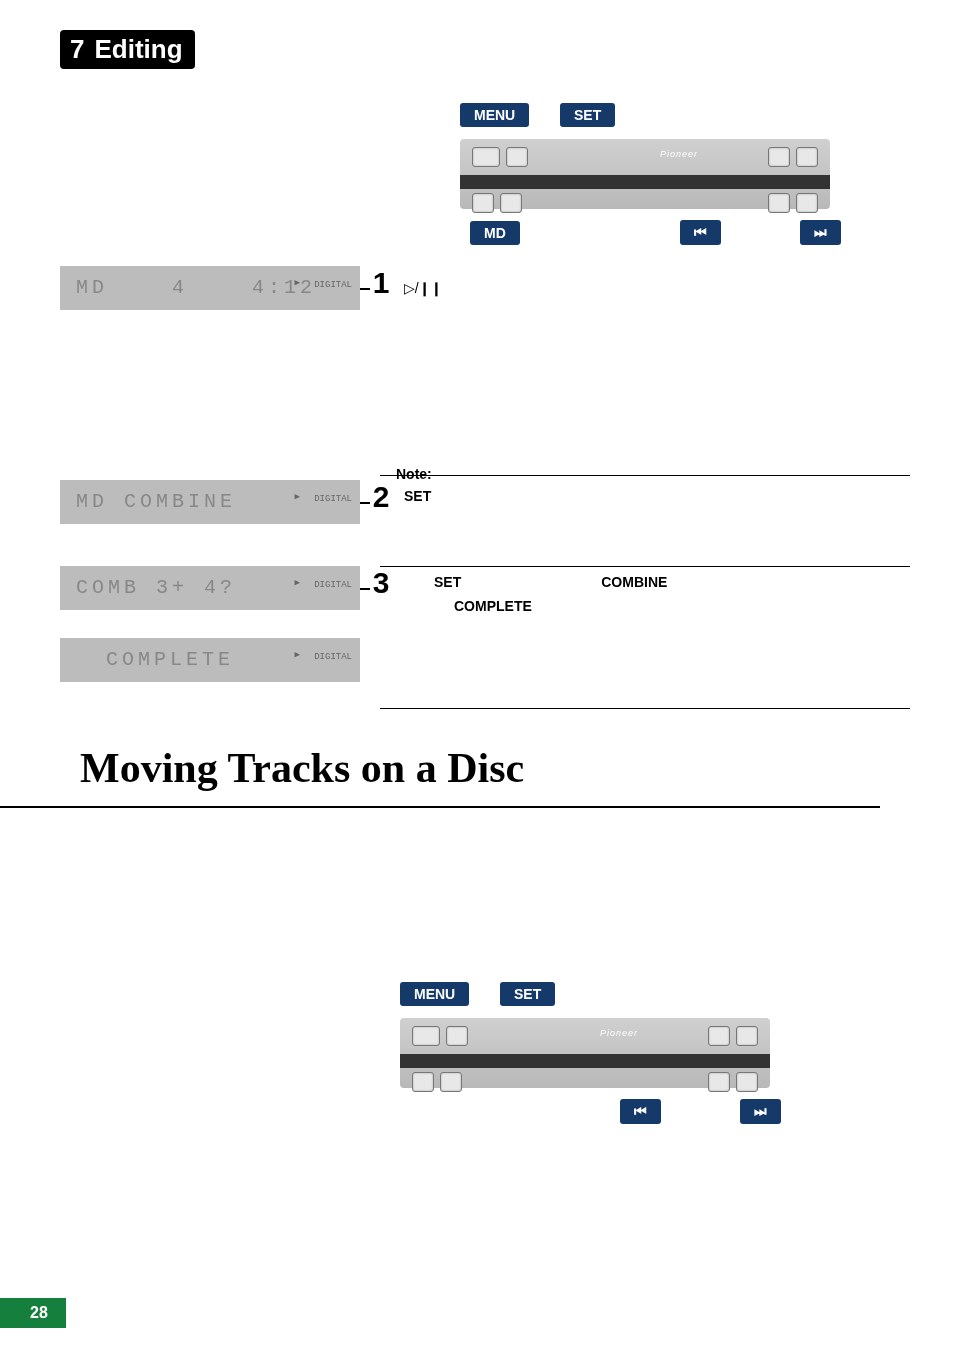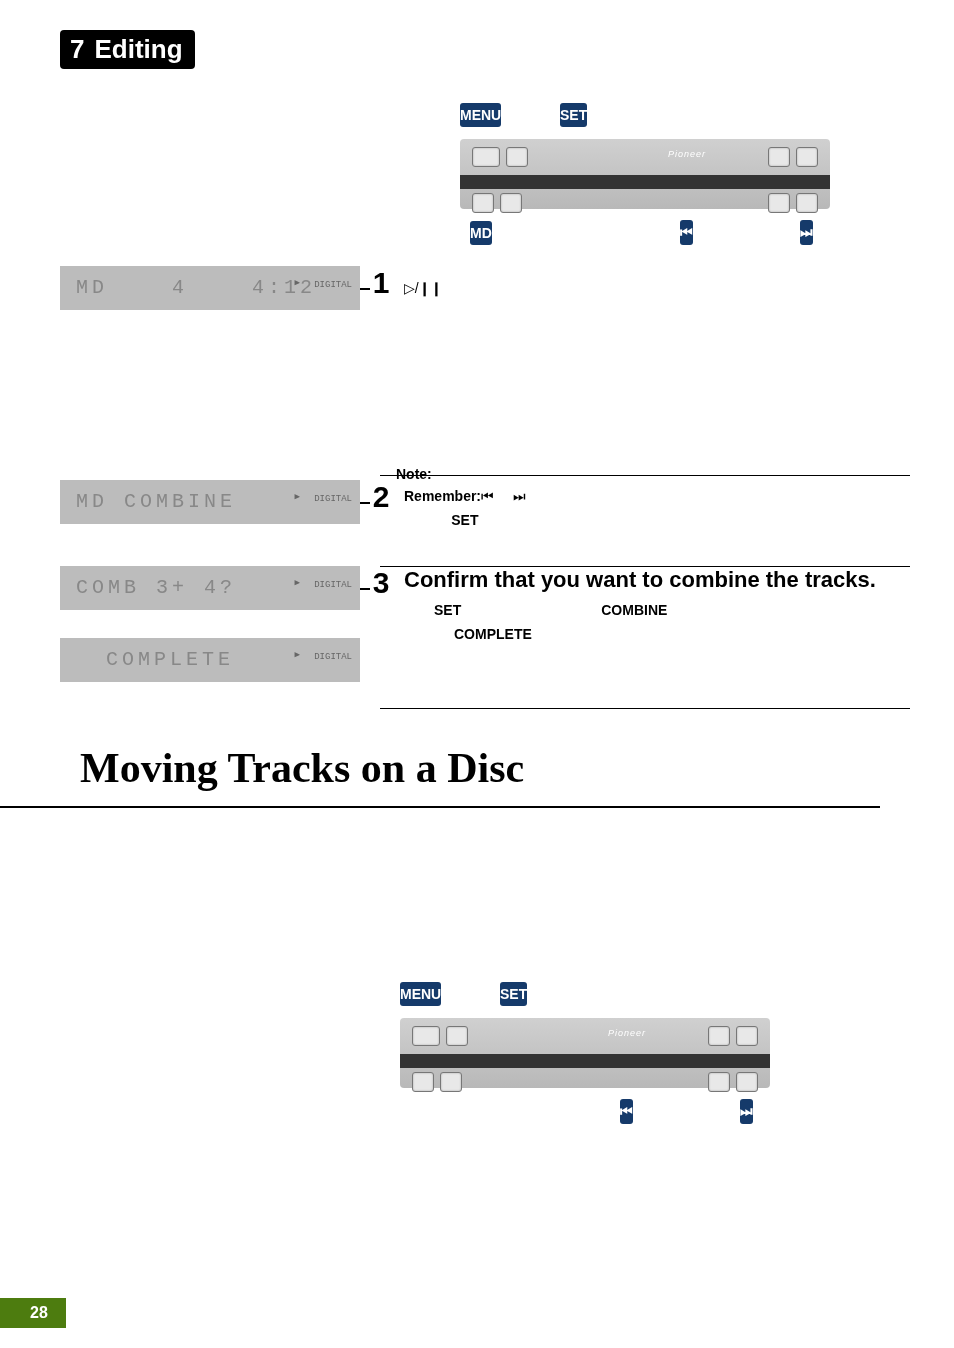--- a/index.html
+++ b/index.html
@@ -23,21 +23,21 @@
   }
   .chapter-tab .num { font-size: 26px; font-weight: bold; margin-right: 10px; }
   .chapter-tab .txt { font-size: 26px; font-weight: bold; }
 
   .label-pill {
     display: inline-block;
     background: #153a6a;
     color: #fff;
     font-size: 14px;
     font-weight: bold;
-    padding: 4px 0;
+    padding: 4px 14px;
     border-radius: 3px;
     position: absolute;
   }
 
   .remote-figure {
     position: relative;
     width: 430px;
     height: 130px;
     margin-left: 370px;
     margin-bottom: 30px;
@@ -60,21 +60,21 @@
     box-shadow: inset 0 0 2px rgba(0,0,0,.3);
   }
   .rbtn-a { top:8px; left:12px; width:28px; height:20px; }
   .rbtn-b { top:8px; left:46px; width:22px; height:20px; }
   .rbtn-c { top:54px; left:12px; width:22px; height:20px; }
   .rbtn-d { top:54px; left:40px; width:22px; height:20px; }
   .rbtn-e { top:8px; right:40px; width:22px; height:20px; }
   .rbtn-f { top:8px; right:12px; width:22px; height:20px; }
   .rbtn-g { top:54px; right:40px; width:22px; height:20px; }
   .rbtn-h { top:54px; right:12px; width:22px; height:20px; }
-  .brand { position:absolute; top:10px; left:208px; color:#fff; font-size:9px; font-style:italic; letter-spacing:1px; }
+  .brand { position:absolute; top:10px; left:200px; color:#fff; font-size:9px; font-style:italic; letter-spacing:1px; }
 
   .lcd {
     width: 300px;
     height: 44px;
     background: #bcbcbc;
     position: relative;
     font-family: "Courier New", monospace;
     color: #888;
     letter-spacing: 4px;
     font-size: 20px;
@@ -110,21 +110,21 @@
   .section-title::before {
     content: "";
     position: absolute;
     left: -80px; right: -20px; bottom: -2px;
     height: 2px; background: #000;
   }
 
   .page-num {
     position: absolute;
     bottom: 20px; left: 0;
-    background: #4d7c0f; color: #fff;
+    background: #15803d; color: #fff;
     font-size: 16px; font-weight: bold;
     padding: 6px 18px 6px 30px;
   }
 
   .connector {
     position: absolute;
     height: 2px;
     background: #000;
   }
 
@@ -202,28 +202,20 @@
   <div class="lcd">
     <span>MD   COMBINE</span>
     <span class="tri">▶</span>
     <span class="sub">DIGITAL</span>
   </div>
   <div class="connector" style="top:22px; left:300px; width:10px;"></div>
 
   <div style="position:absolute; top:0; left:310px; display:flex;">
     <div class="step-num">2</div>
     <div class="step-body">
-      <div class="step-sub">
-        <b>Remember:</b>
-        <span style="float:right;">
-          <span>⏮</span>
-          &nbsp;&nbsp;&nbsp;
-          <span>⏭</span>
-        </span>
-      </div>
       <div class="step-sub" style="text-align:center;">
         <b>SET</b>
       </div>
     </div>
   </div>
 </div>
 
 <hr class="divider" style="position:absolute; top:552px; left:60px; width:530px;">
 
 
@@ -237,21 +229,20 @@
 
   <div class="lcd" style="margin-top:28px;">
     <span style="padding-left:30px;">COMPLETE</span>
     <span class="tri">▶</span>
     <span class="sub">DIGITAL</span>
   </div>
 
   <div style="position:absolute; top:0; left:310px; display:flex;">
     <div class="step-num">3</div>
     <div class="step-body">
-      <div class="step-title">Confirm that you want to combine the tracks.</div>
       <div class="step-sub" style="display:flex; gap:140px; padding-left:30px;">
         <b>SET</b>
         <b>COMBINE</b>
       </div>
       <div class="step-sub" style="padding-left:50px;">
         <b>COMPLETE</b>
       </div>
     </div>
   </div>
 </div>

